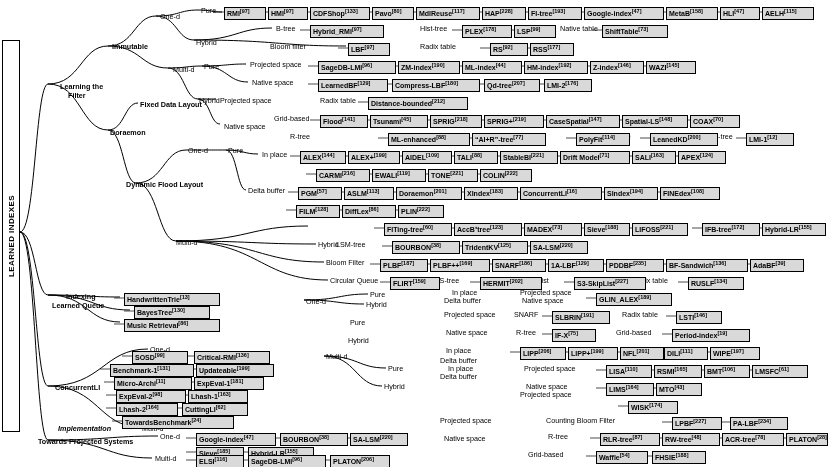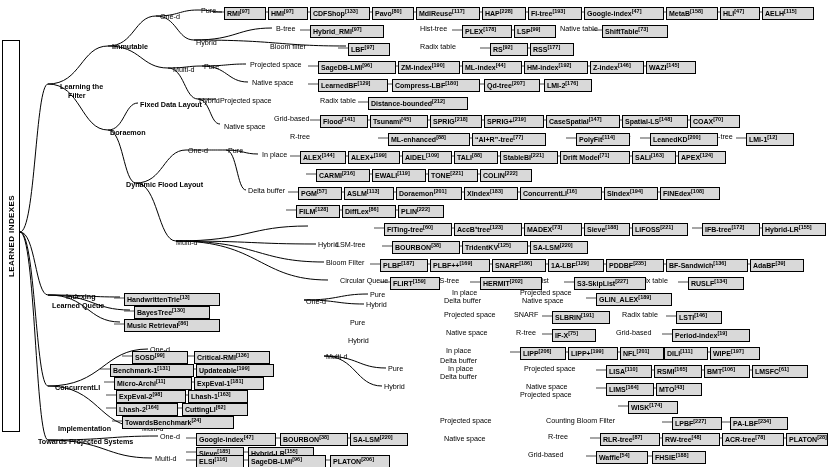--- a/index.html
+++ b/index.html
@@ -235,21 +235,21 @@
       <path d="M320,460 L330,460" fill="none" stroke="#000" stroke-width="0.7"></path>
     </svg>
 
   <div id="labels-layer">
       <div class="lbl b" style="left: 60px; top: 82px;">Learning the</div>
       <div class="lbl b" style="left: 68px; top: 91px;">Filter</div>
       <div class="lbl b" style="left: 66px; top: 292px;">Indexing</div>
       <div class="lbl b" style="left: 52px; top: 301px;">Learned Queue</div>
       <div class="lbl b" style="left: 55px; top: 383px;">ConcurrentLI</div>
       <div class="lbl b" style="left: 38px; top: 437px;">Towards Projected Systems</div>
-      <div class="lbl b" style="left: 58px; top: 424px;">Implementation</div>
+      <div class="lbl b" style="left: 58px; top: 424px; font-style: italic;">Implementation</div>
       <div class="lbl b" style="left: 112px; top: 42px;">Immutable</div>
       <div class="lbl b" style="left: 110px; top: 128px;">Doraemon</div>
       <div class="lbl b" style="left: 140px; top: 100px;">Fixed Data Layout</div>
       <div class="lbl b" style="left: 126px; top: 180px;">Dynamic Flood Layout</div>
       <div class="lbl" style="left: 160px; top: 12px;">One-d</div>
       <div class="lbl" style="left: 173px; top: 65px;">Multi-d</div>
       <div class="lbl" style="left: 201px; top: 6px;">Pure</div>
       <div class="lbl" style="left: 196px; top: 38px;">Hybrid</div>
       <div class="lbl" style="left: 276px; top: 24px;">B-tree</div>
       <div class="lbl" style="left: 420px; top: 24px;">Hist-tree</div>
@@ -271,21 +271,21 @@
       <div class="lbl" style="left: 712px; top: 132px;">M-tree</div>
       <div class="lbl" style="left: 228px; top: 146px;">Pure</div>
       <div class="lbl" style="left: 262px; top: 150px;">In place</div>
       <div class="lbl" style="left: 248px; top: 186px;">Delta buffer</div>
       <div class="lbl" style="left: 176px; top: 238px;">Multi-d</div>
       <div class="lbl" style="left: 310px; top: 210px; text-align: right;">B⁺-tree</div>
       <div class="lbl" style="left: 660px; top: 222px;">B-tree</div>
       <div class="lbl" style="left: 318px; top: 240px;">Hybrid</div>
       <div class="lbl" style="left: 336px; top: 240px;">LSM-tree</div>
       <div class="lbl" style="left: 326px; top: 258px;">Bloom Filter</div>
-      <div class="lbl" style="left: 340px; top: 276px; text-align: right;">Circular Queue</div>
+      <div class="lbl" style="left: 330px; top: 276px; text-align: right;">Circular Queue</div>
       <div class="lbl" style="left: 430px; top: 276px;">TRS-tree</div>
       <div class="lbl" style="left: 524px; top: 276px;">Skip list</div>
       <div class="lbl" style="left: 632px; top: 276px;">Radix table</div>
       <div class="lbl" style="left: 306px; top: 297px;">One-d</div>
       <div class="lbl" style="left: 370px; top: 290px;">Pure</div>
       <div class="lbl" style="left: 452px; top: 288px;">In place</div>
       <div class="lbl" style="left: 444px; top: 296px;">Delta buffer</div>
       <div class="lbl" style="left: 520px; top: 288px;">Projected space</div>
       <div class="lbl" style="left: 522px; top: 296px;">Native space</div>
       <div class="lbl" style="left: 366px; top: 300px;">Hybrid</div>

